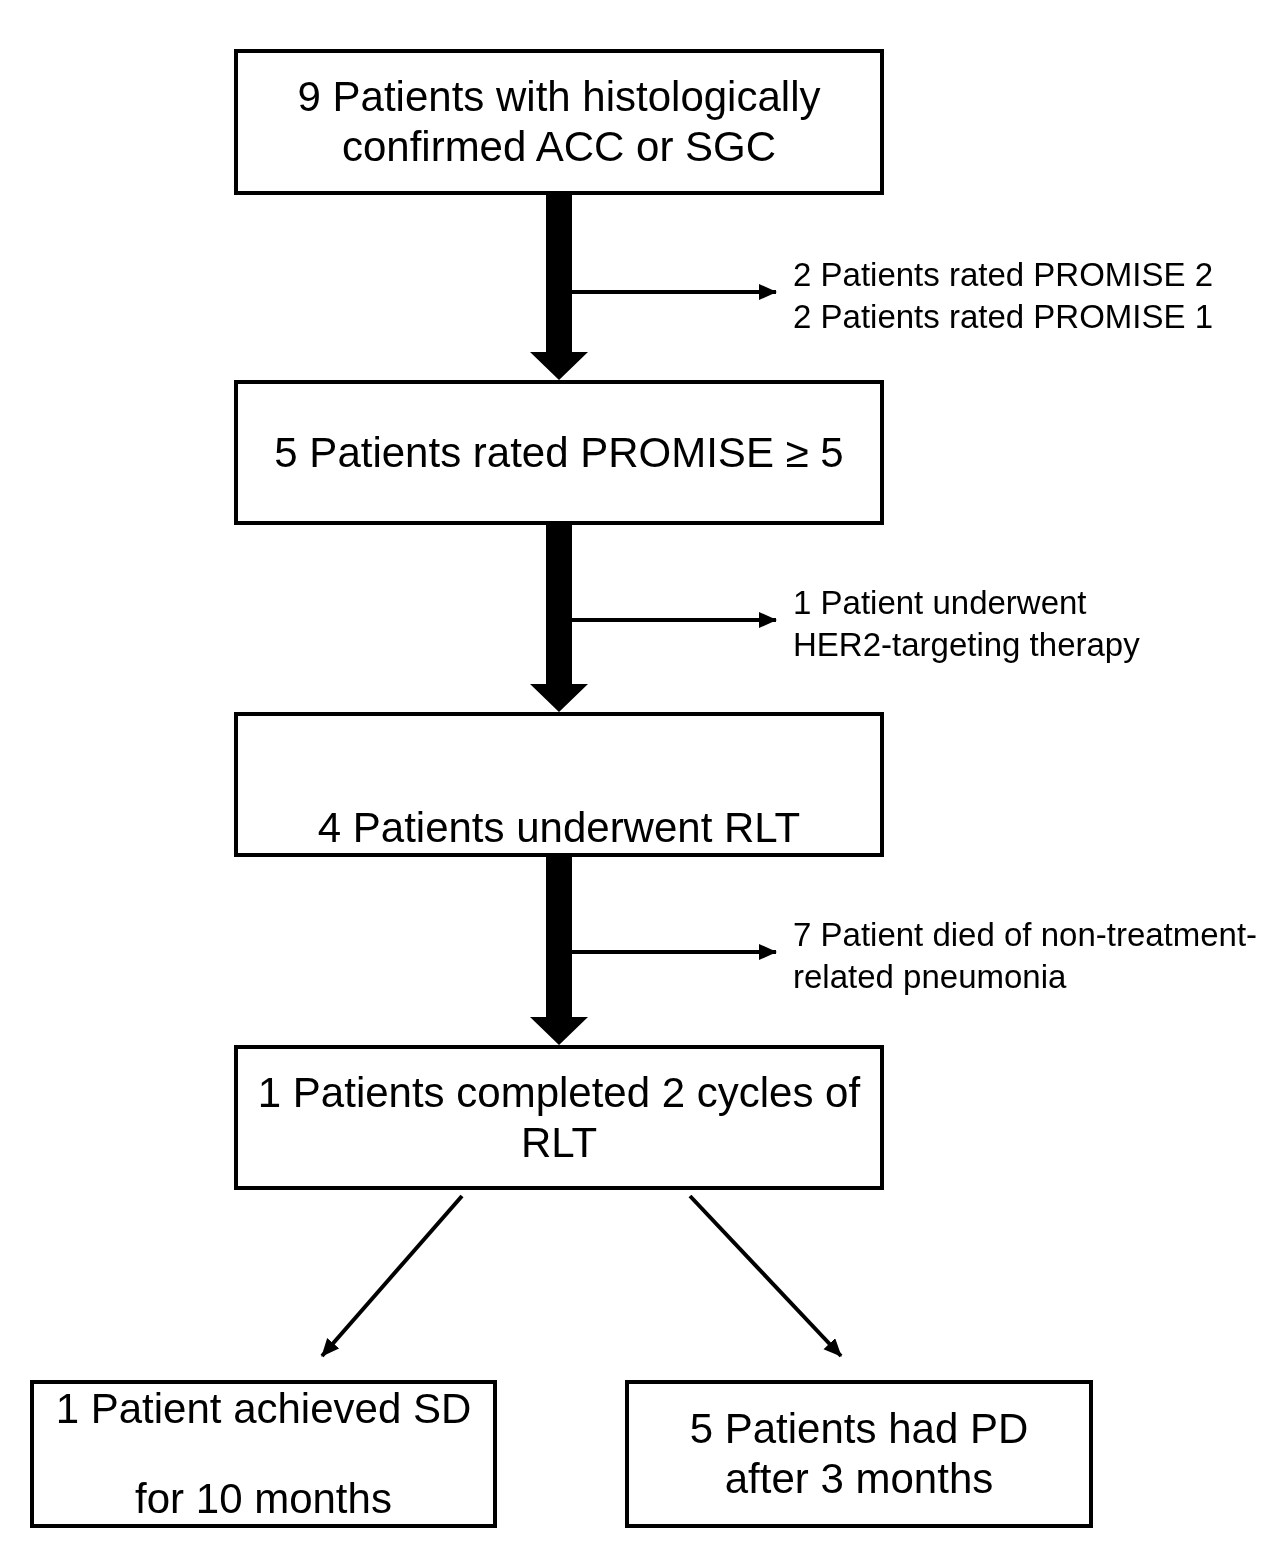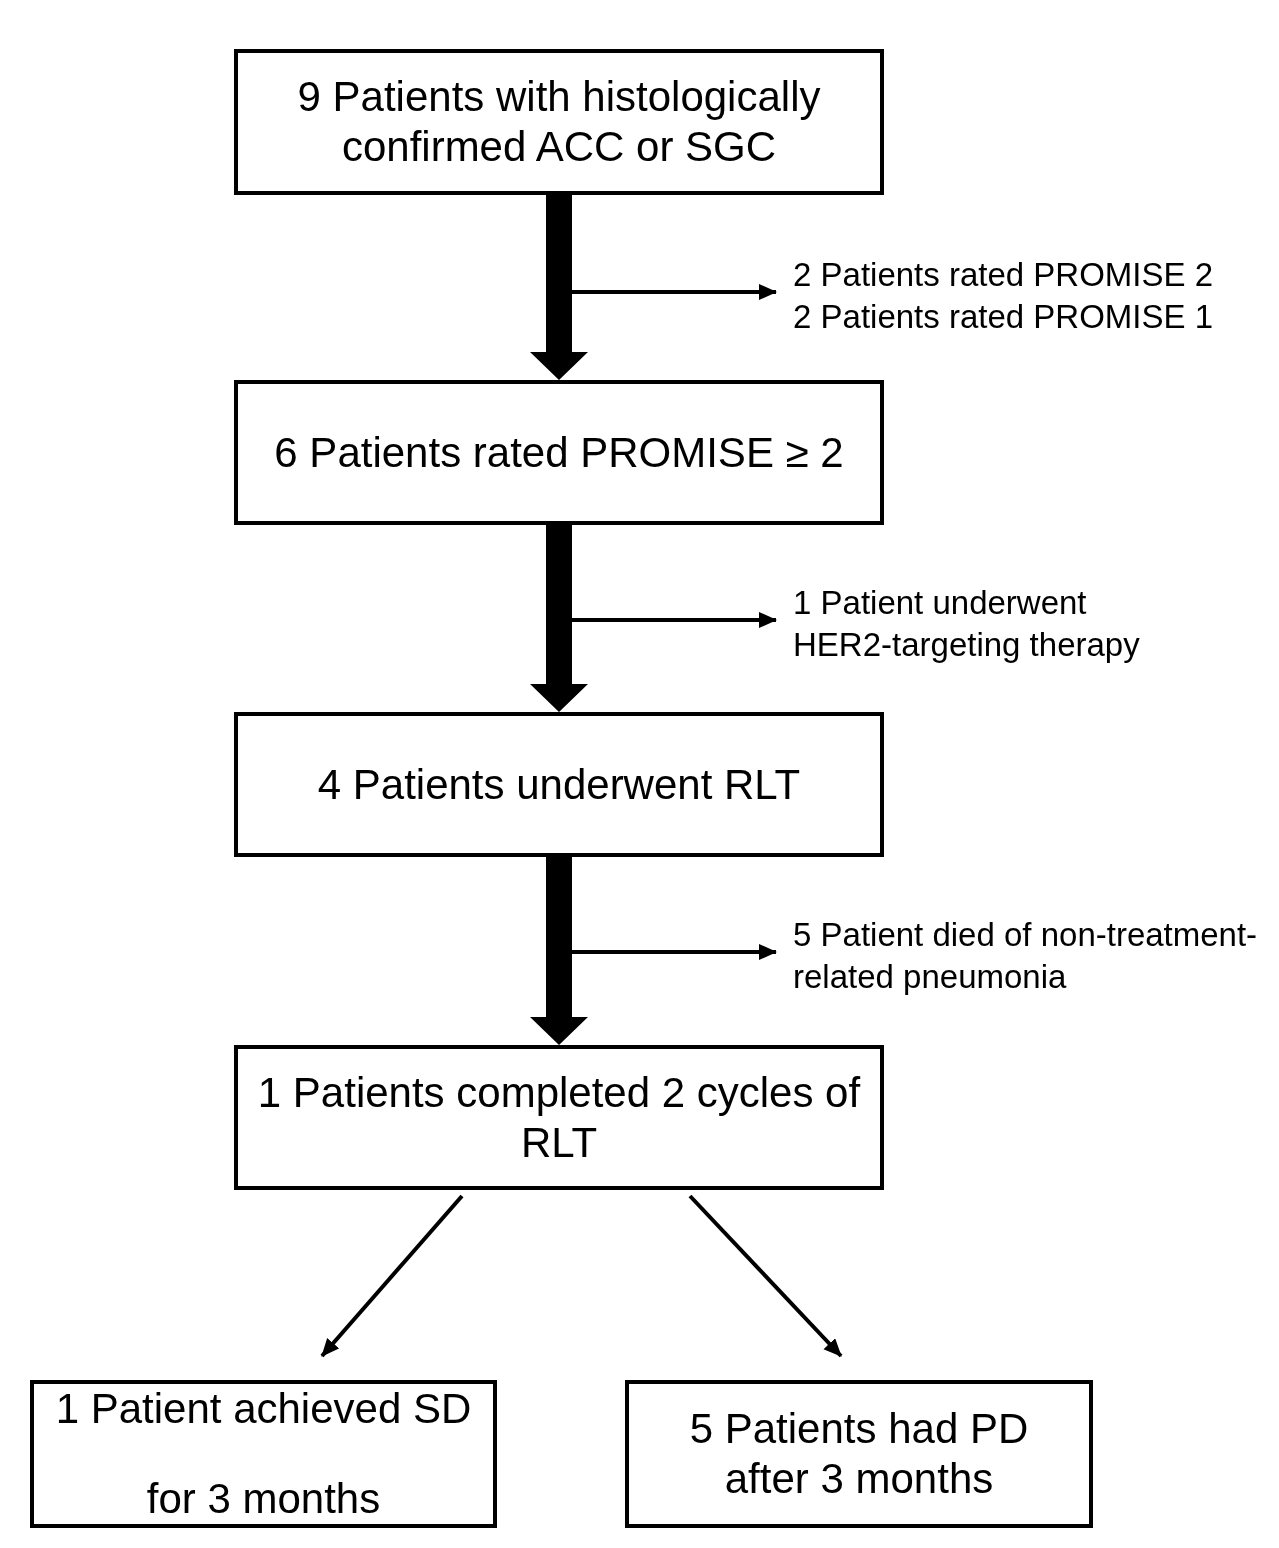--- a/index.html
+++ b/index.html
@@ -18,21 +18,21 @@
   svg.connectors line{stroke:#000000;stroke-width:4;}
 
   .node{
     position:absolute;box-sizing:border-box;
     border:4px solid #000000;background:#ffffff;
     display:flex;flex-direction:column;align-items:center;justify-content:center;
     text-align:center;font-size:42px;line-height:50px;
   }
   #box-enrolled  {left:234px;top:37px;  width:650px;height:146px;}
   #box-promise   {left:234px;top:368px; width:650px;height:145px;}
-  #box-rlt       {left:234px;top:700px; width:650px;height:145px;}
+  #box-rlt       {left:234px;top:700px; width:650px;height:145px;justify-content:flex-end;}
   #box-completed {left:234px;top:1033px;width:650px;height:145px;}
   #box-sd        {left:30px; top:1368px;width:467px;height:148px;justify-content:space-between;}
   #box-pd        {left:625px;top:1368px;width:468px;height:148px;}
 
   .note{
     position:absolute;left:793px;
     font-size:33px;line-height:42px;text-align:left;white-space:nowrap;
   }
   #note-promise01{top:242px;}
   #note-her2     {top:570px;}
@@ -61,50 +61,50 @@
     <line x1="462" y1="1184" x2="322" y2="1344" marker-end="url(#ah)"></line>
     <line x1="690" y1="1184" x2="841" y2="1344" marker-end="url(#ah)"></line>
   </svg>
 
   <div class="node" id="box-enrolled">
     <div>9 Patients with histologically</div>
     <div>confirmed ACC or SGC</div>
   </div>
 
   <div class="node" id="box-promise">
-    <div>6 Patients rated PROMISE ≥ 2</div>
+    <div>5 Patients rated PROMISE ≥ 5</div>
   </div>
 
   <div class="node" id="box-rlt">
     <div>4 Patients underwent RLT</div>
   </div>
 
   <div class="node" id="box-completed">
     <div>1 Patients completed 2 cycles of</div>
     <div>RLT</div>
   </div>
 
   <div class="node" id="box-sd">
     <div>1 Patient achieved SD</div>
-    <div>for 3 months</div>
+    <div>for 10 months</div>
   </div>
 
   <div class="node" id="box-pd">
     <div>5 Patients had PD</div>
     <div>after 3 months</div>
   </div>
 
   <div class="note" id="note-promise01">
     <div>2 Patients rated PROMISE 2</div>
     <div>2 Patients rated PROMISE 1</div>
   </div>
 
   <div class="note" id="note-her2">
     <div>1 Patient underwent</div>
     <div>HER2-targeting therapy</div>
   </div>
 
   <div class="note" id="note-died">
-    <div>5 Patient died of non-treatment-</div>
+    <div>7 Patient died of non-treatment-</div>
     <div>related pneumonia</div>
   </div>
 
 </div>
 
 </body></html>

